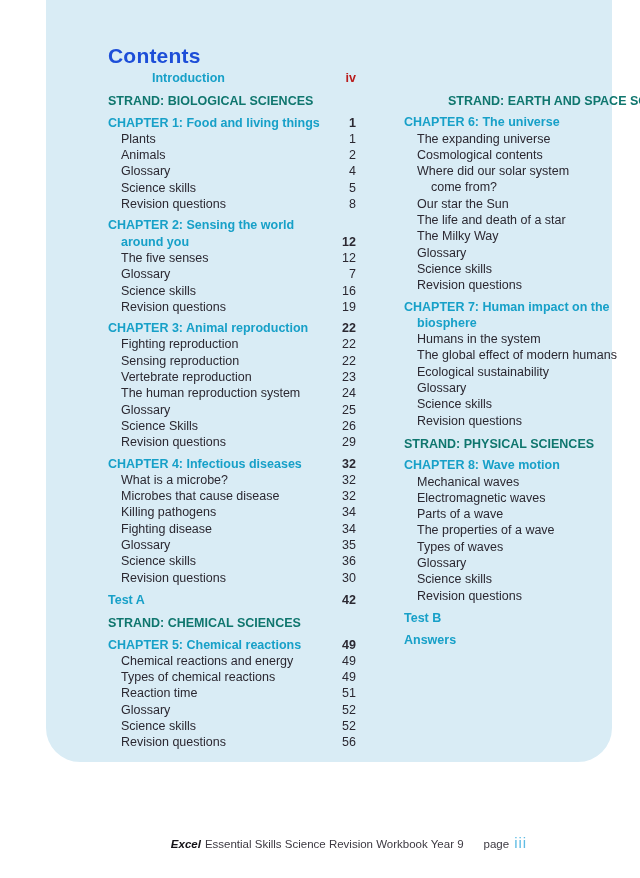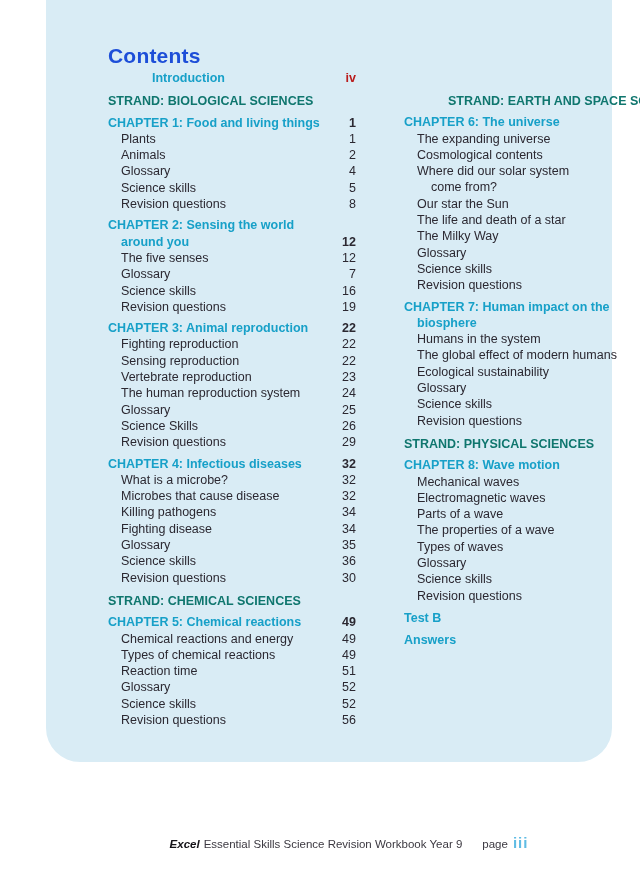--- a/index.html
+++ b/index.html
@@ -40,21 +40,21 @@
   .row.test .pg{color:#2b2831;}
   .col .row:first-child{margin-top:0;margin-left:44px;}
   
   .footer{
     position:absolute;left:0;top:834px;width:640px;
     display:flex;justify-content:center;align-items:baseline;
     font-size:11.5px;color:#3c3941;padding-left:29px;
   }
   .footer .brand{font-weight:700;font-style:italic;color:#141217;margin-right:4px;}
   .footer .plabel{margin-left:20px;margin-right:5px;}
-  .footer .pnum{color:#5fbce4;font-weight:700;font-size:15px;letter-spacing:1px;}
+  .footer .pnum{color:#5fbce4;font-weight:400;font-size:15px;letter-spacing:1px;}
 </style>
 </head>
 <body>
 
 <div class="page">
   <div class="panel">
     <div class="title">Contents</div>
     <div class="col col-left">
         <div class="row intro">
           <span class="lab">Introduction</span>
@@ -167,20 +167,24 @@
           <span class="pg">35</span>
         </div>
         <div class="row sub">
           <span class="lab">Science skills</span>
           <span class="pg">36</span>
         </div>
         <div class="row sub">
           <span class="lab">Revision questions</span>
           <span class="pg">30</span>
         </div>
+        <div class="row test">
+          <span class="lab">Test A</span>
+          <span class="pg">42</span>
+        </div>
         <div class="row strand">
           <span class="lab">STRAND: CHEMICAL SCIENCES</span>
         </div>
         <div class="row chapter">
           <span class="lab">CHAPTER 5: Chemical reactions</span>
           <span class="pg">49</span>
         </div>
         <div class="row sub">
           <span class="lab">Chemical reactions and energy</span>
           <span class="pg">49</span>

